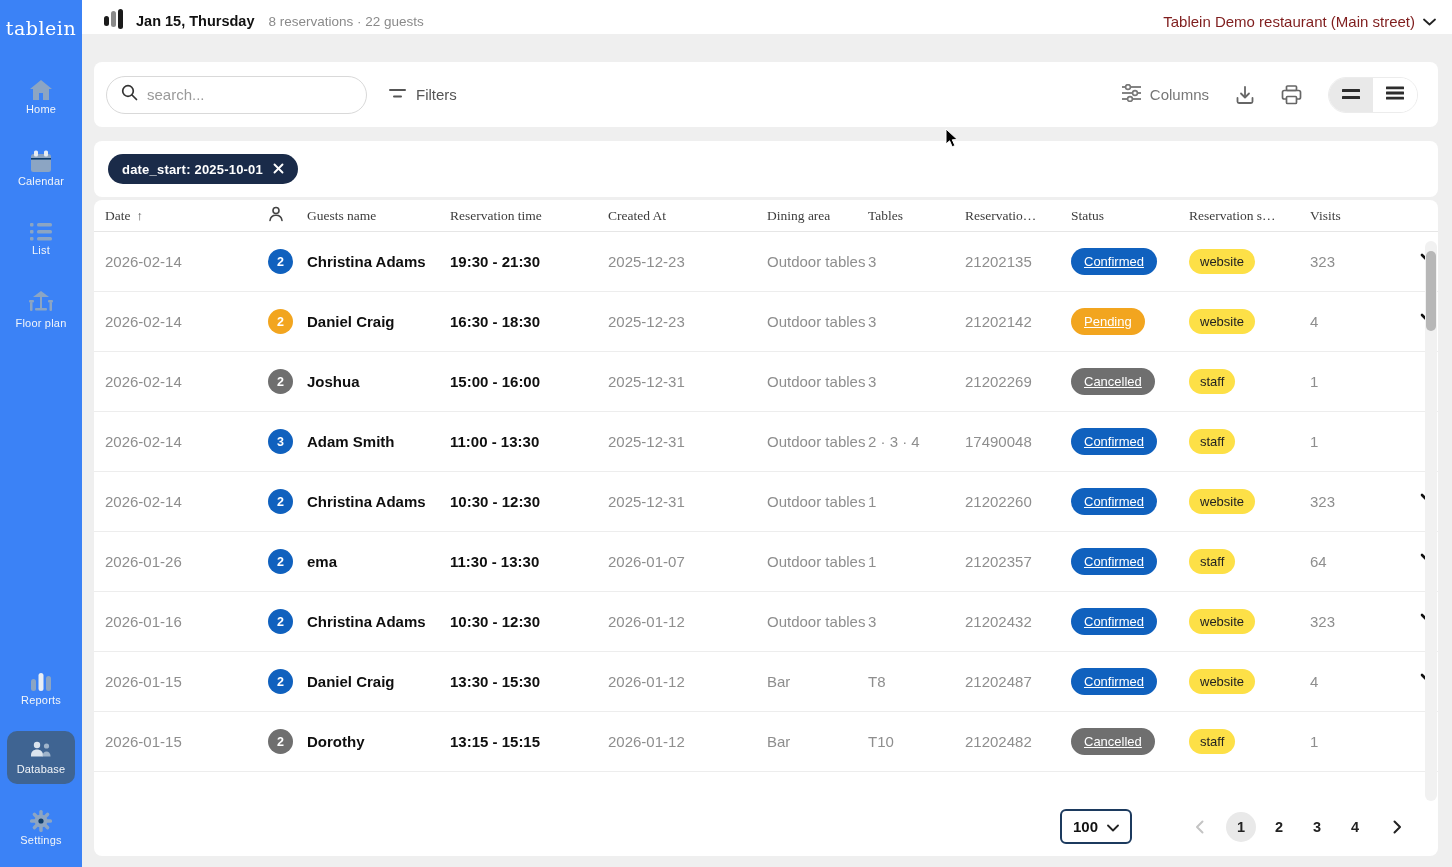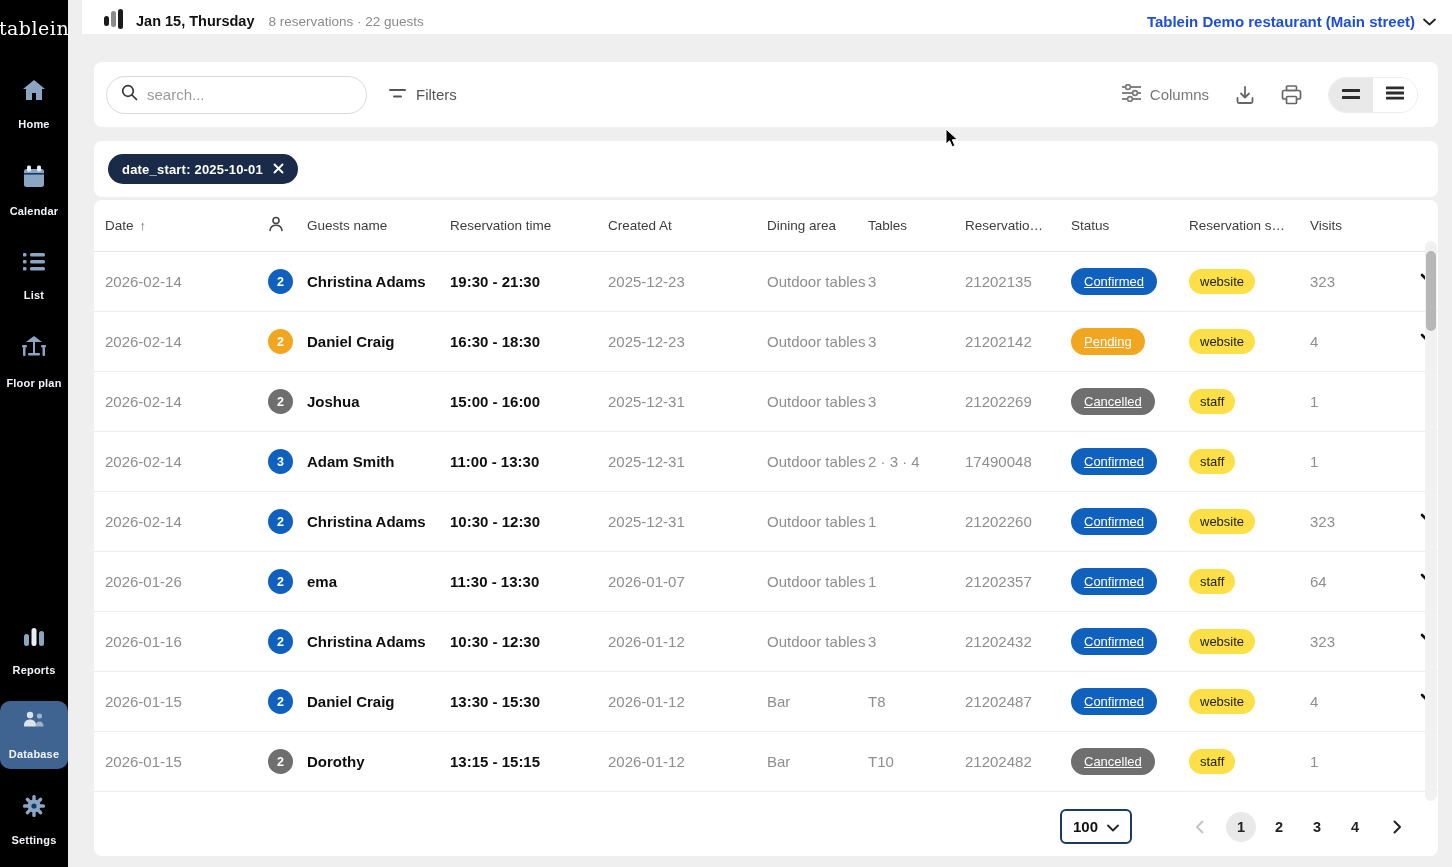--- a/index.html
+++ b/index.html
@@ -1,37 +1,37 @@
 <!DOCTYPE html>
 <html><head>
 <meta charset="utf-8">
 <style>
   * { margin:0; padding:0; box-sizing:border-box; }
   html,body { width:1452px; height:867px; overflow:hidden; }
   body { font-family:"Liberation Sans","DejaVu Sans",sans-serif; background:#efefef; position:relative; }
 
   
-  .sidebar { position:absolute; left:0; top:0; width:68px; height:867px; background:#000000; display:flex; flex-direction:column; align-items:center; z-index:5; }
+  .sidebar { position:absolute; left:0; top:0; width:82px; height:867px; background:#3b82f6; display:flex; flex-direction:column; align-items:center; z-index:5; }
   .logo { color:#ffffff; font-family:"DejaVu Serif",serif; font-size:19px; letter-spacing:.5px; margin-top:17px; }
   .nav { display:flex; flex-direction:column; align-items:center; width:100%; margin-top:30px; }
   .nav-item { width:68px; display:flex; flex-direction:column; align-items:center; padding:10px 0 9px; margin-bottom:16px; border-radius:10px; cursor:pointer; }
-  .nav-item .lbl { color:#f2f5f9; font-size:11px; font-weight:700; margin-top:17px; letter-spacing:.2px; }
+  .nav-item .lbl { color:#f2f5f9; font-size:11px; font-weight:400; margin-top:2px; letter-spacing:.2px; }
   .nav-item svg { display:block; }
   .nav-bottom { margin-top:auto; display:flex; flex-direction:column; align-items:center; width:100%; }
   .nav-item.active { background:#3f6492; }
   .nav-item:last-child { margin-bottom:12px; }
 
   
   .main { position:absolute; left:82px; top:0; right:0; bottom:0; background:#efefef; }
   .topbar { position:absolute; left:0; top:0; right:0; height:34px; background:#ffffff; display:flex; align-items:center; padding:8px 16px 0 22px; }
   .topbar-left { display:flex; align-items:center; gap:12px; }
   .topbar-date { font-size:14.5px; font-weight:700; color:#111; }
   .topbar-summary { font-size:13.5px; color:#8a8a8a; margin-left:2px; }
   .topbar-right { margin-left:auto; display:flex; align-items:center; gap:8px; cursor:pointer; }
-  .restaurant-name { font-size:15px; font-weight:700; color:#1d4ed8; }
+  .restaurant-name { font-size:15px; font-weight:400; color:#7f1d1d; }
 
   .card { position:absolute; left:12px; right:14px; background:#ffffff; border-radius:8px; }
 
   
   .toolbar { top:62px; height:65px; display:flex; align-items:center; padding:0 20px 0 12px; }
   .search-box { width:261px; height:38px; border:1px solid #d9d9d9; border-radius:19px; display:flex; align-items:center; padding:0 14px; gap:9px; background:#fff; }
   .search-box input { border:none; outline:none; font-size:15px; color:#333; width:190px; background:transparent; font-family:inherit; }
   .search-box input::placeholder { color:#9a9a9a; }
   .filters-btn { display:flex; align-items:center; gap:9px; margin-left:22px; cursor:pointer; color:#555; font-size:15px; }
   .toolbar-right { margin-left:auto; display:flex; align-items:center; gap:26px; }
@@ -42,21 +42,21 @@
   .density-seg.selected { background:#e9e9e9; }
 
   
   .chips-card { top:141px; height:56px; display:flex; align-items:center; padding:0 14px; gap:16px; }
   .chip { height:30px; background:#1a2b49; color:#fff; border-radius:15px; display:flex; align-items:center; gap:10px; padding:0 14px; font-size:13px; font-weight:700; letter-spacing:.2px; }
   .chip svg { cursor:pointer; }
 
   
   .table-card { top:200px; height:656px; overflow:hidden; padding:0; }
   .trow { display:grid; grid-template-columns:163px 39px 143px 158px 159px 101px 97px 106px 118px 121px 110px 1fr; padding-left:11px; align-items:center; }
-  .thead { height:52px; border-bottom:1px solid #e6e6e6; }
+  .thead { height:32px; border-bottom:1px solid #e6e6e6;font-family:Liberation Serif, serif; }
   .th { font-size:13.5px; color:#3d3d3d; display:flex; align-items:center; gap:6px; white-space:nowrap; overflow:hidden; }
   .sort-arrow { font-size:13px; color:#555; }
   .tbody .trow { height:60px; border-bottom:1px solid #ededed; background:#fff; }
   .cell { font-size:15px; color:#8e8e8e; white-space:nowrap; overflow:hidden; }
   .cell.strong { color:#0f0f0f; font-weight:700; }
   .badge { width:25px; height:25px; border-radius:50%; color:#fff; font-size:12.5px; font-weight:700; display:flex; align-items:center; justify-content:center; }
   .status-pill { display:inline-block; color:#fff; font-size:13px; padding:6px 13px; border-radius:15px;text-decoration:underline; }
   .source-pill { display:inline-block; background:#fde047; color:#222; font-size:13px; padding:5px 11px; border-radius:13px; }
   .note-mark { width:14px; height:14px; }
 

